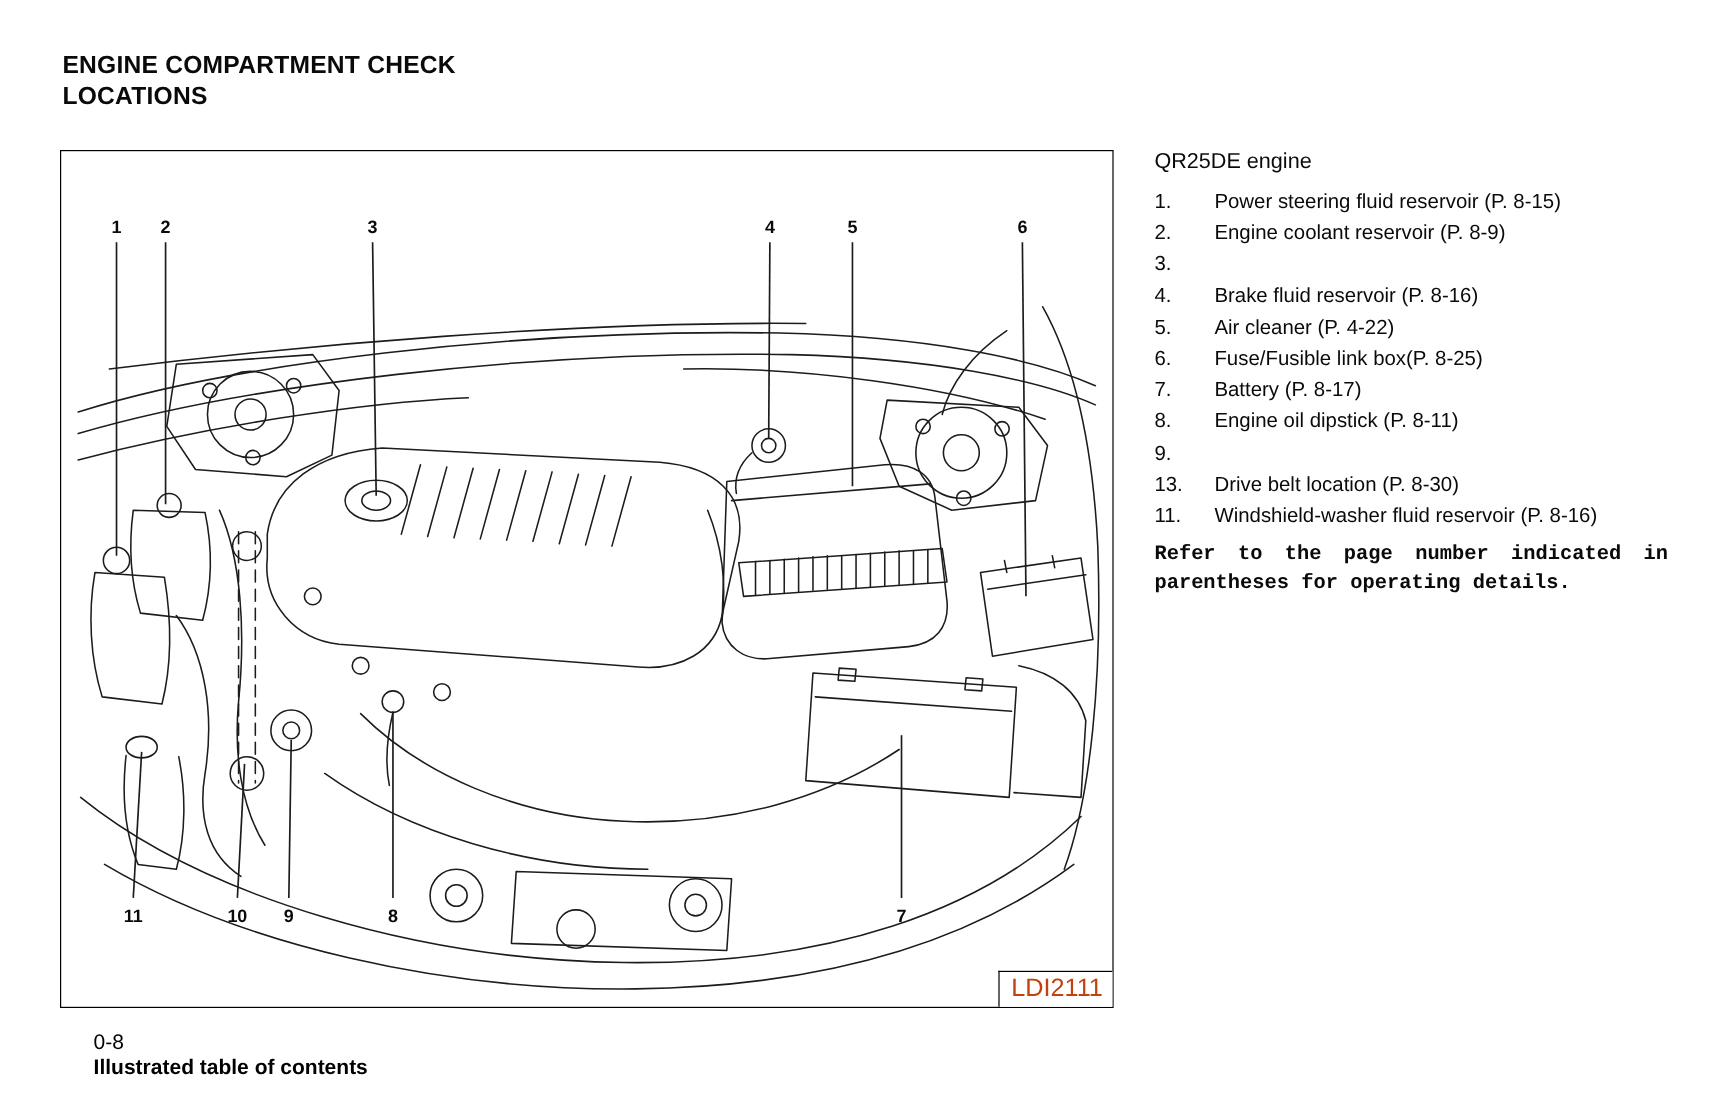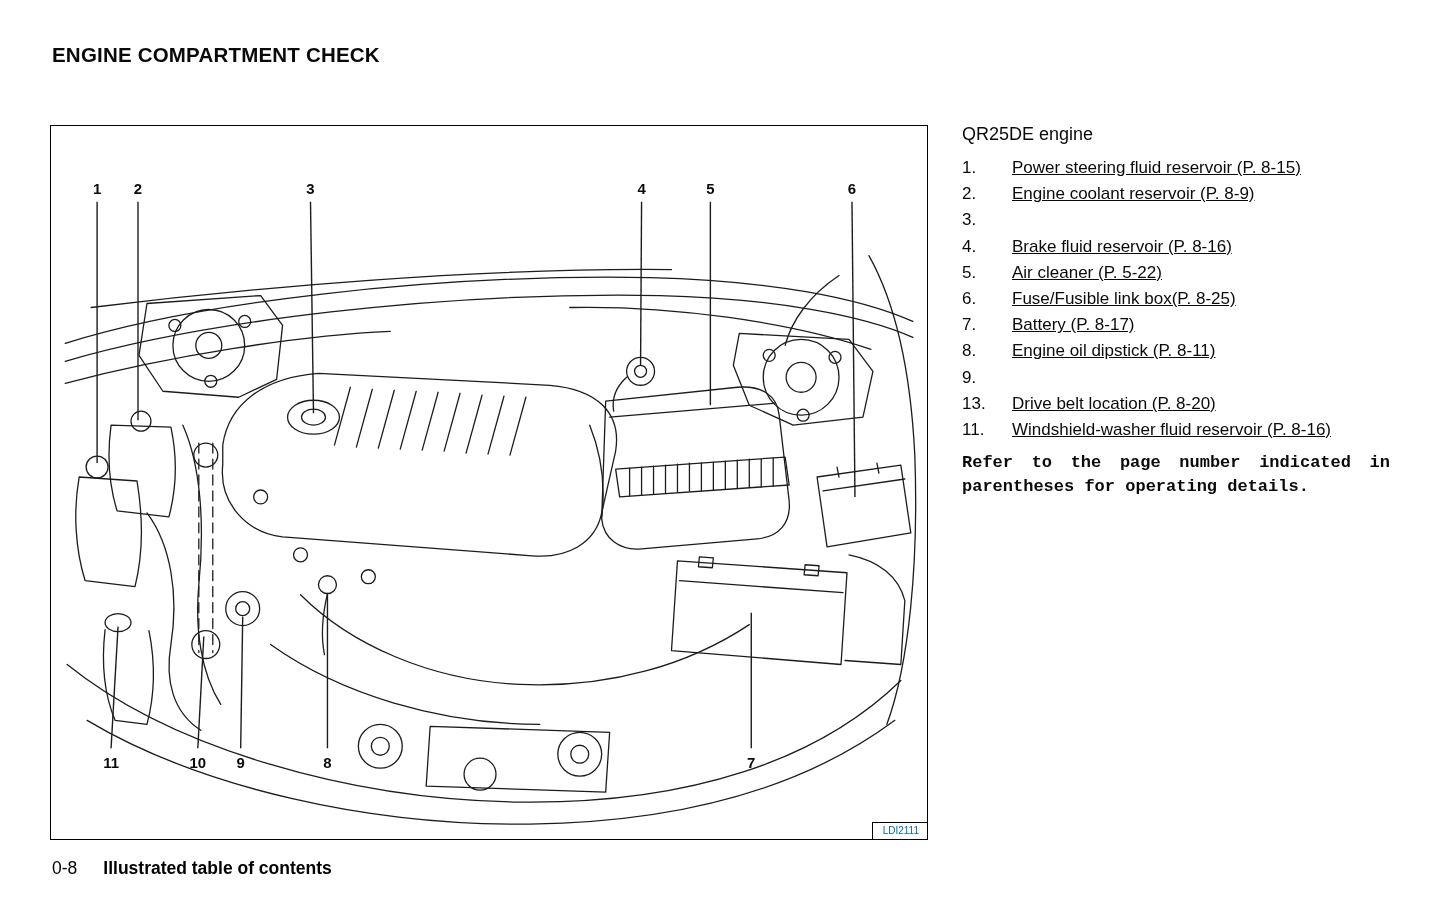--- a/index.html
+++ b/index.html
@@ -24,58 +24,59 @@
     position: absolute; left: 50px; top: 125px;
     width: 878px; height: 715px;
     border: 1.5px solid #000;
     background: #fff;
   }
   .figure svg { position: absolute; left: 0; top: 0; width: 100%; height: 100%; }
   .figure-label {
     position: absolute; right: 0; bottom: 0;
     border-top: 1.5px solid #000; border-left: 1.5px solid #000;
     background: #fff;
-    font-size: 10px; padding: 2px 8px 3px 10px;
-    color: #0369a1;
+    font-size: 21px; padding: 2px 8px 3px 10px;
+    color: #c2410c;
   }
   .art { stroke: #1c1c1c; stroke-width: 1.3; fill: none; stroke-linecap: round; stroke-linejoin: round; }
   .leader { stroke: #1c1c1c; stroke-width: 1.4; }
   .callout { font: bold 15px "Liberation Sans", sans-serif; fill: #0a0a0a; }
 
   
   .legend {
     position: absolute; left: 962px; top: 124px; width: 428px;
     font-size: 17px; color: #0a0a0a;
   }
   .legend-heading { font-size: 18px; font-weight: 400; margin-bottom: 10px; }
   .legend-row { display: flex; line-height: 26.2px; }
   .legend-row .num { width: 50px; flex: 0 0 50px; }
-  .legend-row .txt { flex: 1; text-decoration: underline; }
+  .legend-row .txt { flex: 1; }
   .legend-note {
     margin-top: 8px;
     font-weight: 700; text-align: justify; line-height: 24px;
     font-size: 17px;
     font-family: Liberation Mono, monospace;
   }
 
   
   .footer {
     position: absolute; left: 52px; top: 858px;
-    font-size: 17.5px; display: flex; align-items: baseline;
+    font-size: 17.5px; display: flex; align-items: baseline; flex-direction: column;
   }
   .footer .page-num { font-weight: 400; }
   .footer .section { font-weight: 700; margin-left: 26px; }
 </style>
 </head>
 <body>
 
 <div class="page">
 
   <div class="page-title">
     <div>ENGINE COMPARTMENT CHECK</div>
+    <div>LOCATIONS</div>
   </div>
 
   <div class="figure">
     <svg viewBox="0 0 878 715" aria-hidden="true">
 
       <g class="art">
 
         <path d="M 14 218 C 140 178, 380 148, 600 152 C 720 155, 810 172, 864 196"></path>
         <path d="M 14 236 C 150 196, 390 166, 610 170 C 725 173, 815 190, 864 212"></path>
         <path d="M 40 182 C 200 162, 430 142, 622 144"></path>
@@ -208,40 +209,40 @@
     </div>
     <div class="legend-row">
       <span class="num">3.</span>
     </div>
     <div class="legend-row">
       <span class="num">4.</span>
       <span class="txt">Brake fluid reservoir (P. 8-16)</span>
     </div>
     <div class="legend-row">
       <span class="num">5.</span>
-      <span class="txt">Air cleaner (P. 5-22)</span>
+      <span class="txt">Air cleaner (P. 4-22)</span>
     </div>
     <div class="legend-row">
       <span class="num">6.</span>
       <span class="txt">Fuse/Fusible link box(P. 8-25)</span>
     </div>
     <div class="legend-row">
       <span class="num">7.</span>
       <span class="txt">Battery (P. 8-17)</span>
     </div>
     <div class="legend-row">
       <span class="num">8.</span>
       <span class="txt">Engine oil dipstick (P. 8-11)</span>
     </div>
     <div class="legend-row">
       <span class="num">9.</span>
     </div>
     <div class="legend-row">
       <span class="num">13.</span>
-      <span class="txt">Drive belt location (P. 8-20)</span>
+      <span class="txt">Drive belt location (P. 8-30)</span>
     </div>
     <div class="legend-row">
       <span class="num">11.</span>
       <span class="txt">Windshield-washer fluid reservoir (P. 8-16)</span>
     </div>
 
     <div class="legend-note">Refer to the page number indicated in parentheses for operating details.</div>
   </div>
 
   <div class="footer">

